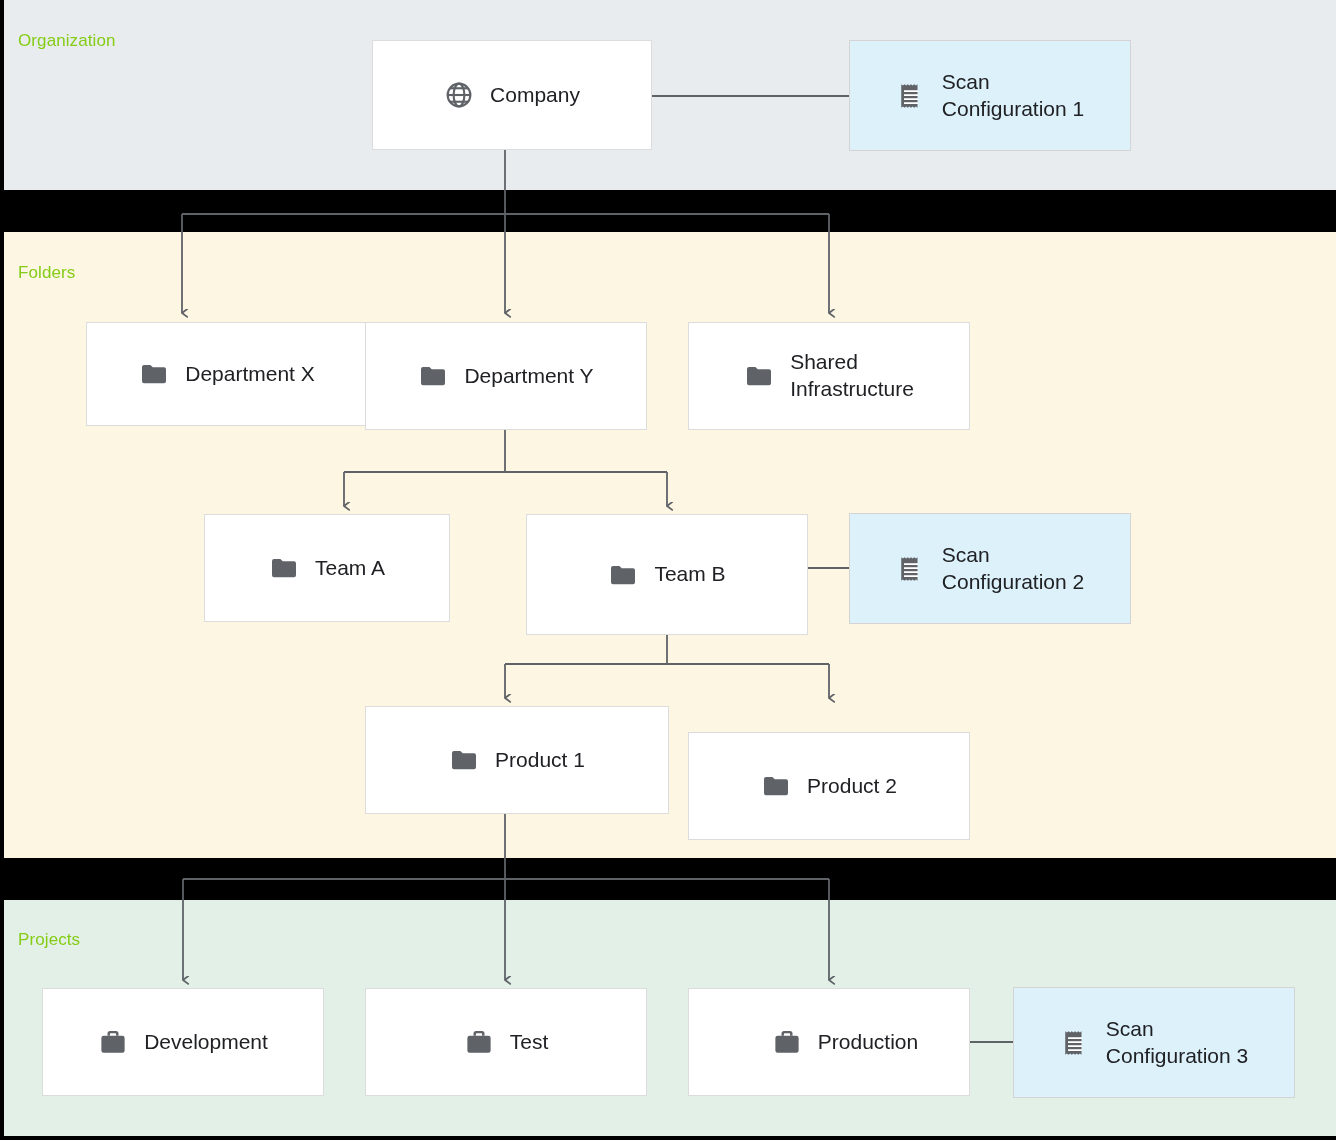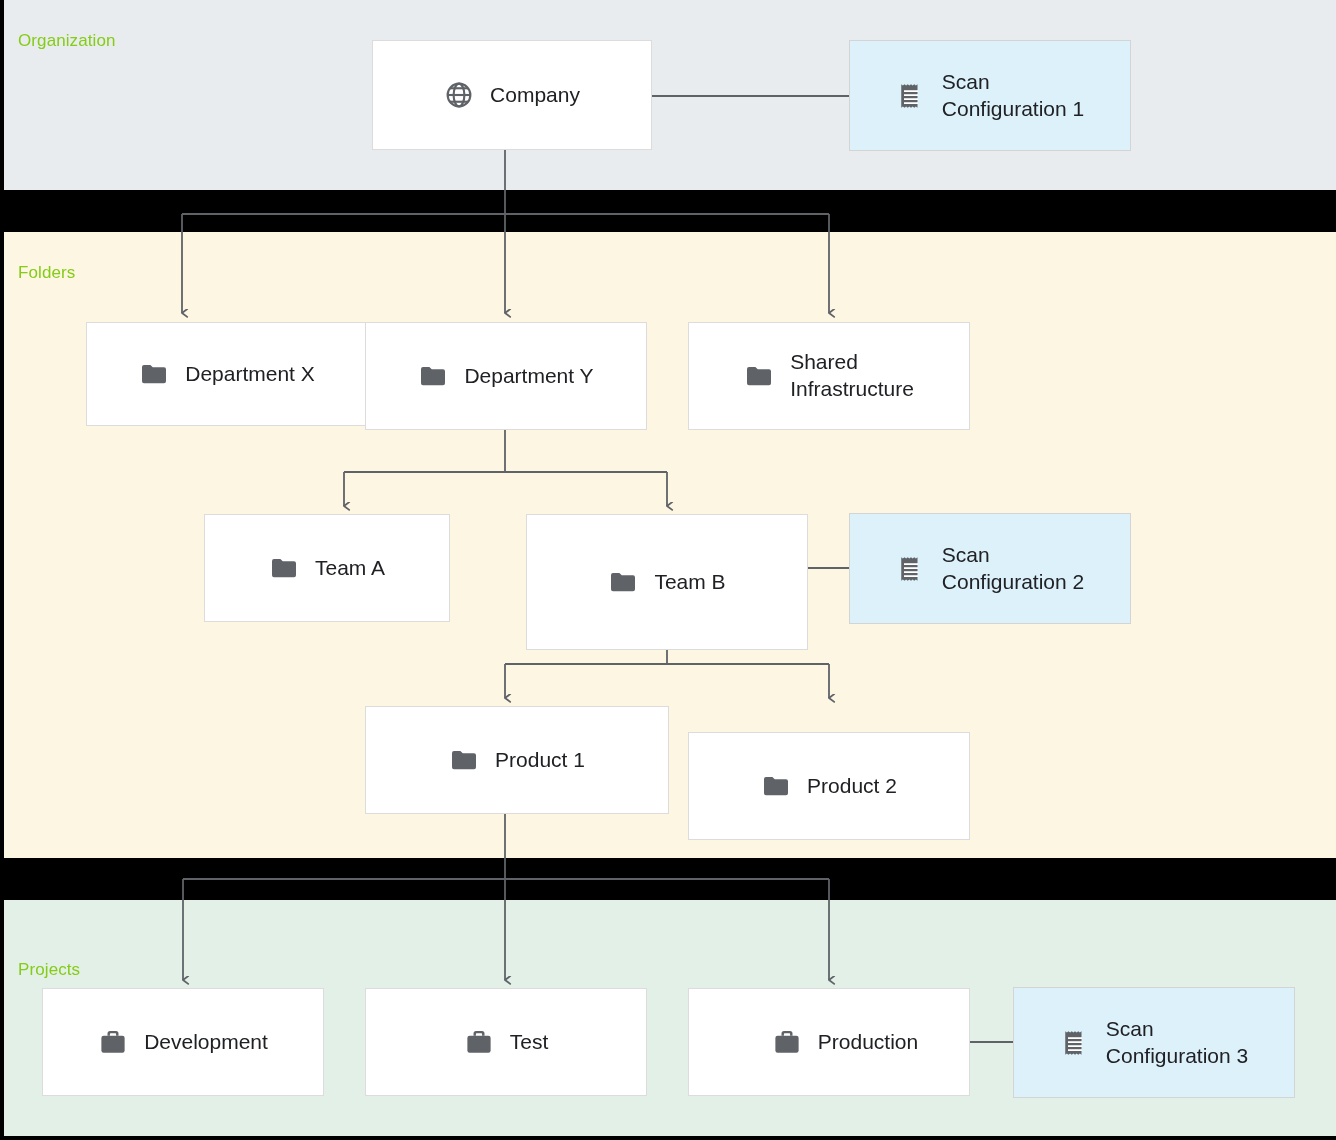--- a/index.html
+++ b/index.html
@@ -30,21 +30,21 @@
 
   .band-label {
     position: absolute;
     font-size: 17px;
     color: #84cc16;
     letter-spacing: 0.1px;
     white-space: nowrap;
   }
   .lbl-org      { left: 18px; top: 31px; }
   .lbl-folders  { left: 18px; top: 263px; }
-  .lbl-projects { left: 18px; top: 930px; margin-top: 30px; }
+  .lbl-projects { left: 18px; top: 930px; }
 
   
   #wires {
     position: absolute;
     left: 0; top: 0;
     width: 1336px;
     height: 1140px;
     pointer-events: none;
   }
 
@@ -195,21 +195,21 @@
 
   <div class="node" style="left:204px; top:514px; width:246px; height:108px;">
     <div class="node-inner">
       <svg class="node-icon" viewBox="0 0 24 24">
         <path fill="#5F6368" d="M2.4 6.3 a1.6 1.6 0 0 1 1.6-1.6 h5.1 l1.9 1.9 h9.0 a1.6 1.6 0 0 1 1.6 1.6 v9.5 a1.6 1.6 0 0 1 -1.6 1.6 H4.0 a1.6 1.6 0 0 1 -1.6-1.6 Z"></path>
       </svg>
       <div class="node-label">Team A</div>
     </div>
   </div>
 
-  <div class="node" style="left:526px; top:514px; width:282px; height:136px;">
+  <div class="node" style="left:526px; top:514px; width:282px; height:121px;">
     <div class="node-inner">
       <svg class="node-icon" viewBox="0 0 24 24">
         <path fill="#5F6368" d="M2.4 6.3 a1.6 1.6 0 0 1 1.6-1.6 h5.1 l1.9 1.9 h9.0 a1.6 1.6 0 0 1 1.6 1.6 v9.5 a1.6 1.6 0 0 1 -1.6 1.6 H4.0 a1.6 1.6 0 0 1 -1.6-1.6 Z"></path>
       </svg>
       <div class="node-label">Team B</div>
     </div>
   </div>
 
   <div class="node scan" style="left:849px; top:513px; width:282px; height:111px;">
     <div class="node-inner">

